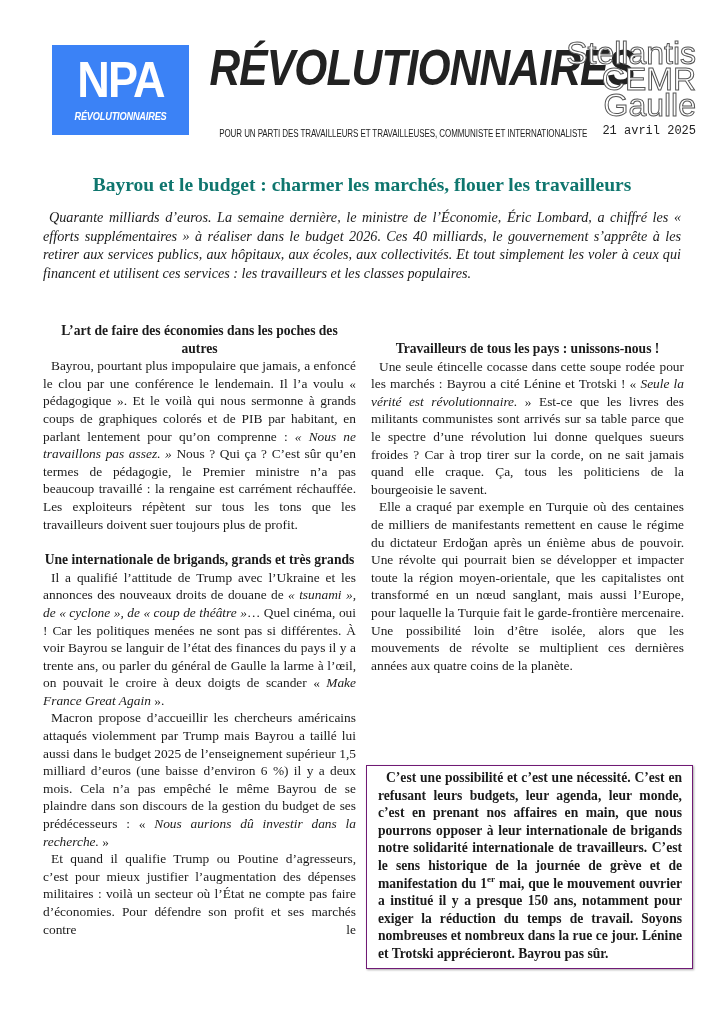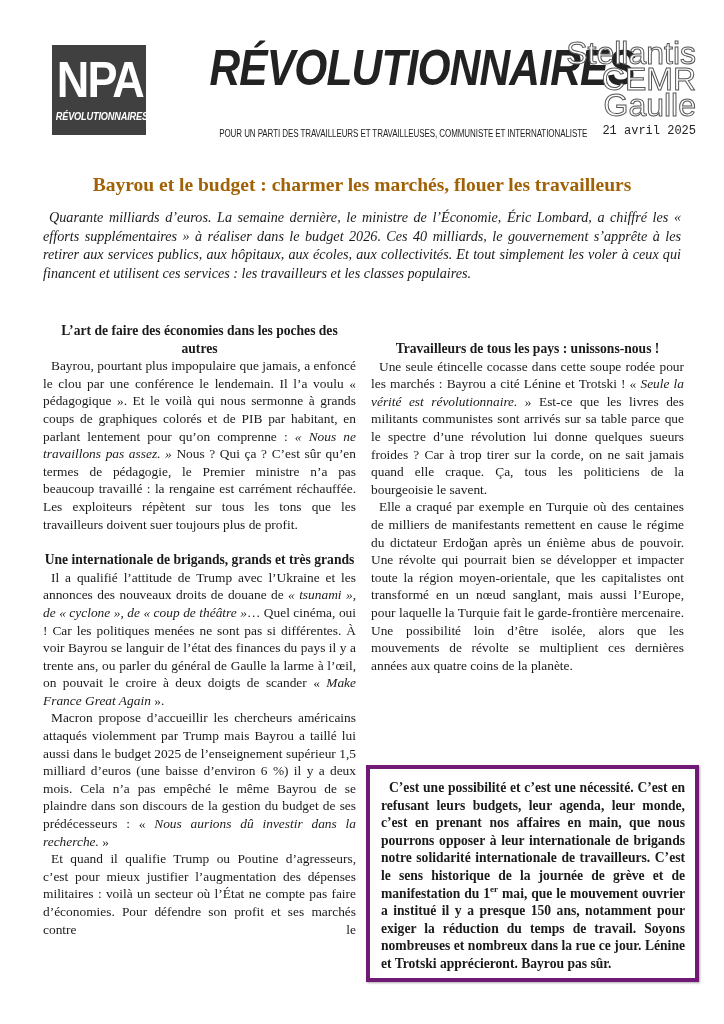--- a/index.html
+++ b/index.html
@@ -1,46 +1,46 @@
 <!DOCTYPE html>
 <html><head>
   <meta charset="utf-8">
   <style>
     html, body { margin: 0; padding: 0; background: #ffffff; }
     body { width: 724px; height: 1024px; position: relative; overflow: hidden; font-family: "Liberation Serif", serif; color: #1a1a1a; }
 
     
-    .logo { position: absolute; left: 52px; top: 45px; width: 94px; height: 90px; background: #404040; color: #fff; text-align: left; }
+    .logo { position: absolute; left: 52px; top: 45px; width: 137px; height: 90px; background: #3b82f6; color: #fff; text-align: center; }
     .logo .npa { font-family: "Liberation Sans", sans-serif; font-weight: bold; font-size: 50px; line-height: 50px; margin-top: 10px; letter-spacing: -2px; transform: scaleX(0.9); }
     .logo .rev { font-family: "Liberation Sans", sans-serif; font-weight: bold; font-style: italic; font-size: 10px; margin-top: 6px; letter-spacing: -0.2px; transform: scaleX(0.92); }
 
     .masthead { position: absolute; left: 180px; top: 38px; width: 392px; text-align: center; }
     .masthead .title { font-family: "Liberation Sans", sans-serif; font-weight: bold; font-style: italic; font-size: 50px; line-height: 60px; letter-spacing: -1px; color: #222; transform: scaleX(0.85); transform-origin: center; white-space: nowrap; }
     .masthead .tagline { font-family: "Liberation Sans", sans-serif; font-size: 10px; color: #222; margin-top: 30px; transform: scaleX(0.8); white-space: nowrap; letter-spacing: -0.1px; }
 
     .site { position: absolute; right: 28px; top: 40px; text-align: right; }
     .site .outline { font-family: "Liberation Sans", sans-serif; font-size: 32px; line-height: 26px; color: #fff; -webkit-text-stroke: 1px #555; font-weight: normal; }
     .site .date { font-family: Liberation Mono, monospace; font-size: 12px; color: #222; margin-top: 6px; }
 
     
-    .headline { position: absolute; left: 0; top: 174px; width: 724px; text-align: center; font-family: "Liberation Serif", serif; font-weight: bold; font-size: 19.5px; color: #a16207; }
+    .headline { position: absolute; left: 0; top: 174px; width: 724px; text-align: center; font-family: "Liberation Serif", serif; font-weight: bold; font-size: 19.5px; color: #0f766e; }
 
     .chapo { position: absolute; left: 43px; top: 208px; width: 638px; font-style: italic; font-size: 14.2px; line-height: 18.6px; text-align: justify; font-family: Liberation Serif, serif; }
     .chapo p { margin: 0; text-indent: 6px; }
 
     
     .col { position: absolute; top: 322px; font-size: 13.4px; line-height: 17.6px; text-align: justify; }
     .col-left { left: 43px; width: 313px; }
     .col-right { left: 371px; width: 313px; }
     .col h3 { font-size: 13.6px; font-weight: bold; margin: 0; line-height: 17.6px; text-align: center; }
     .col p { margin: 0; text-indent: 8px; }
     .col .gap { height: 18px; }
     .col i { font-style: italic; }
 
-    .callout { position: absolute; left: 366px; top: 765px; width: 304px; padding: 10px 10px 5px 11px; border: 4px solid #701a75; box-shadow: 1px 1px 2px #aaa; font-weight: bold; font-size: 13.6px; line-height: 17.6px; text-align: justify; }
+    .callout { position: absolute; left: 366px; top: 765px; width: 304px; padding: 3px 10px 5px 11px; border: 1px solid #701a75; box-shadow: 1px 1px 2px #aaa; font-weight: bold; font-size: 13.6px; line-height: 17.6px; text-align: justify; }
     .callout p { margin: 0; text-indent: 8px; }
     .callout sup { font-size: 9px; line-height: 0; }
   </style>
 </head>
 <body>
 
 <div class="logo">
   <div class="npa">NPA</div>
   <div class="rev">RÉVOLUTIONNAIRES</div>
 </div>

